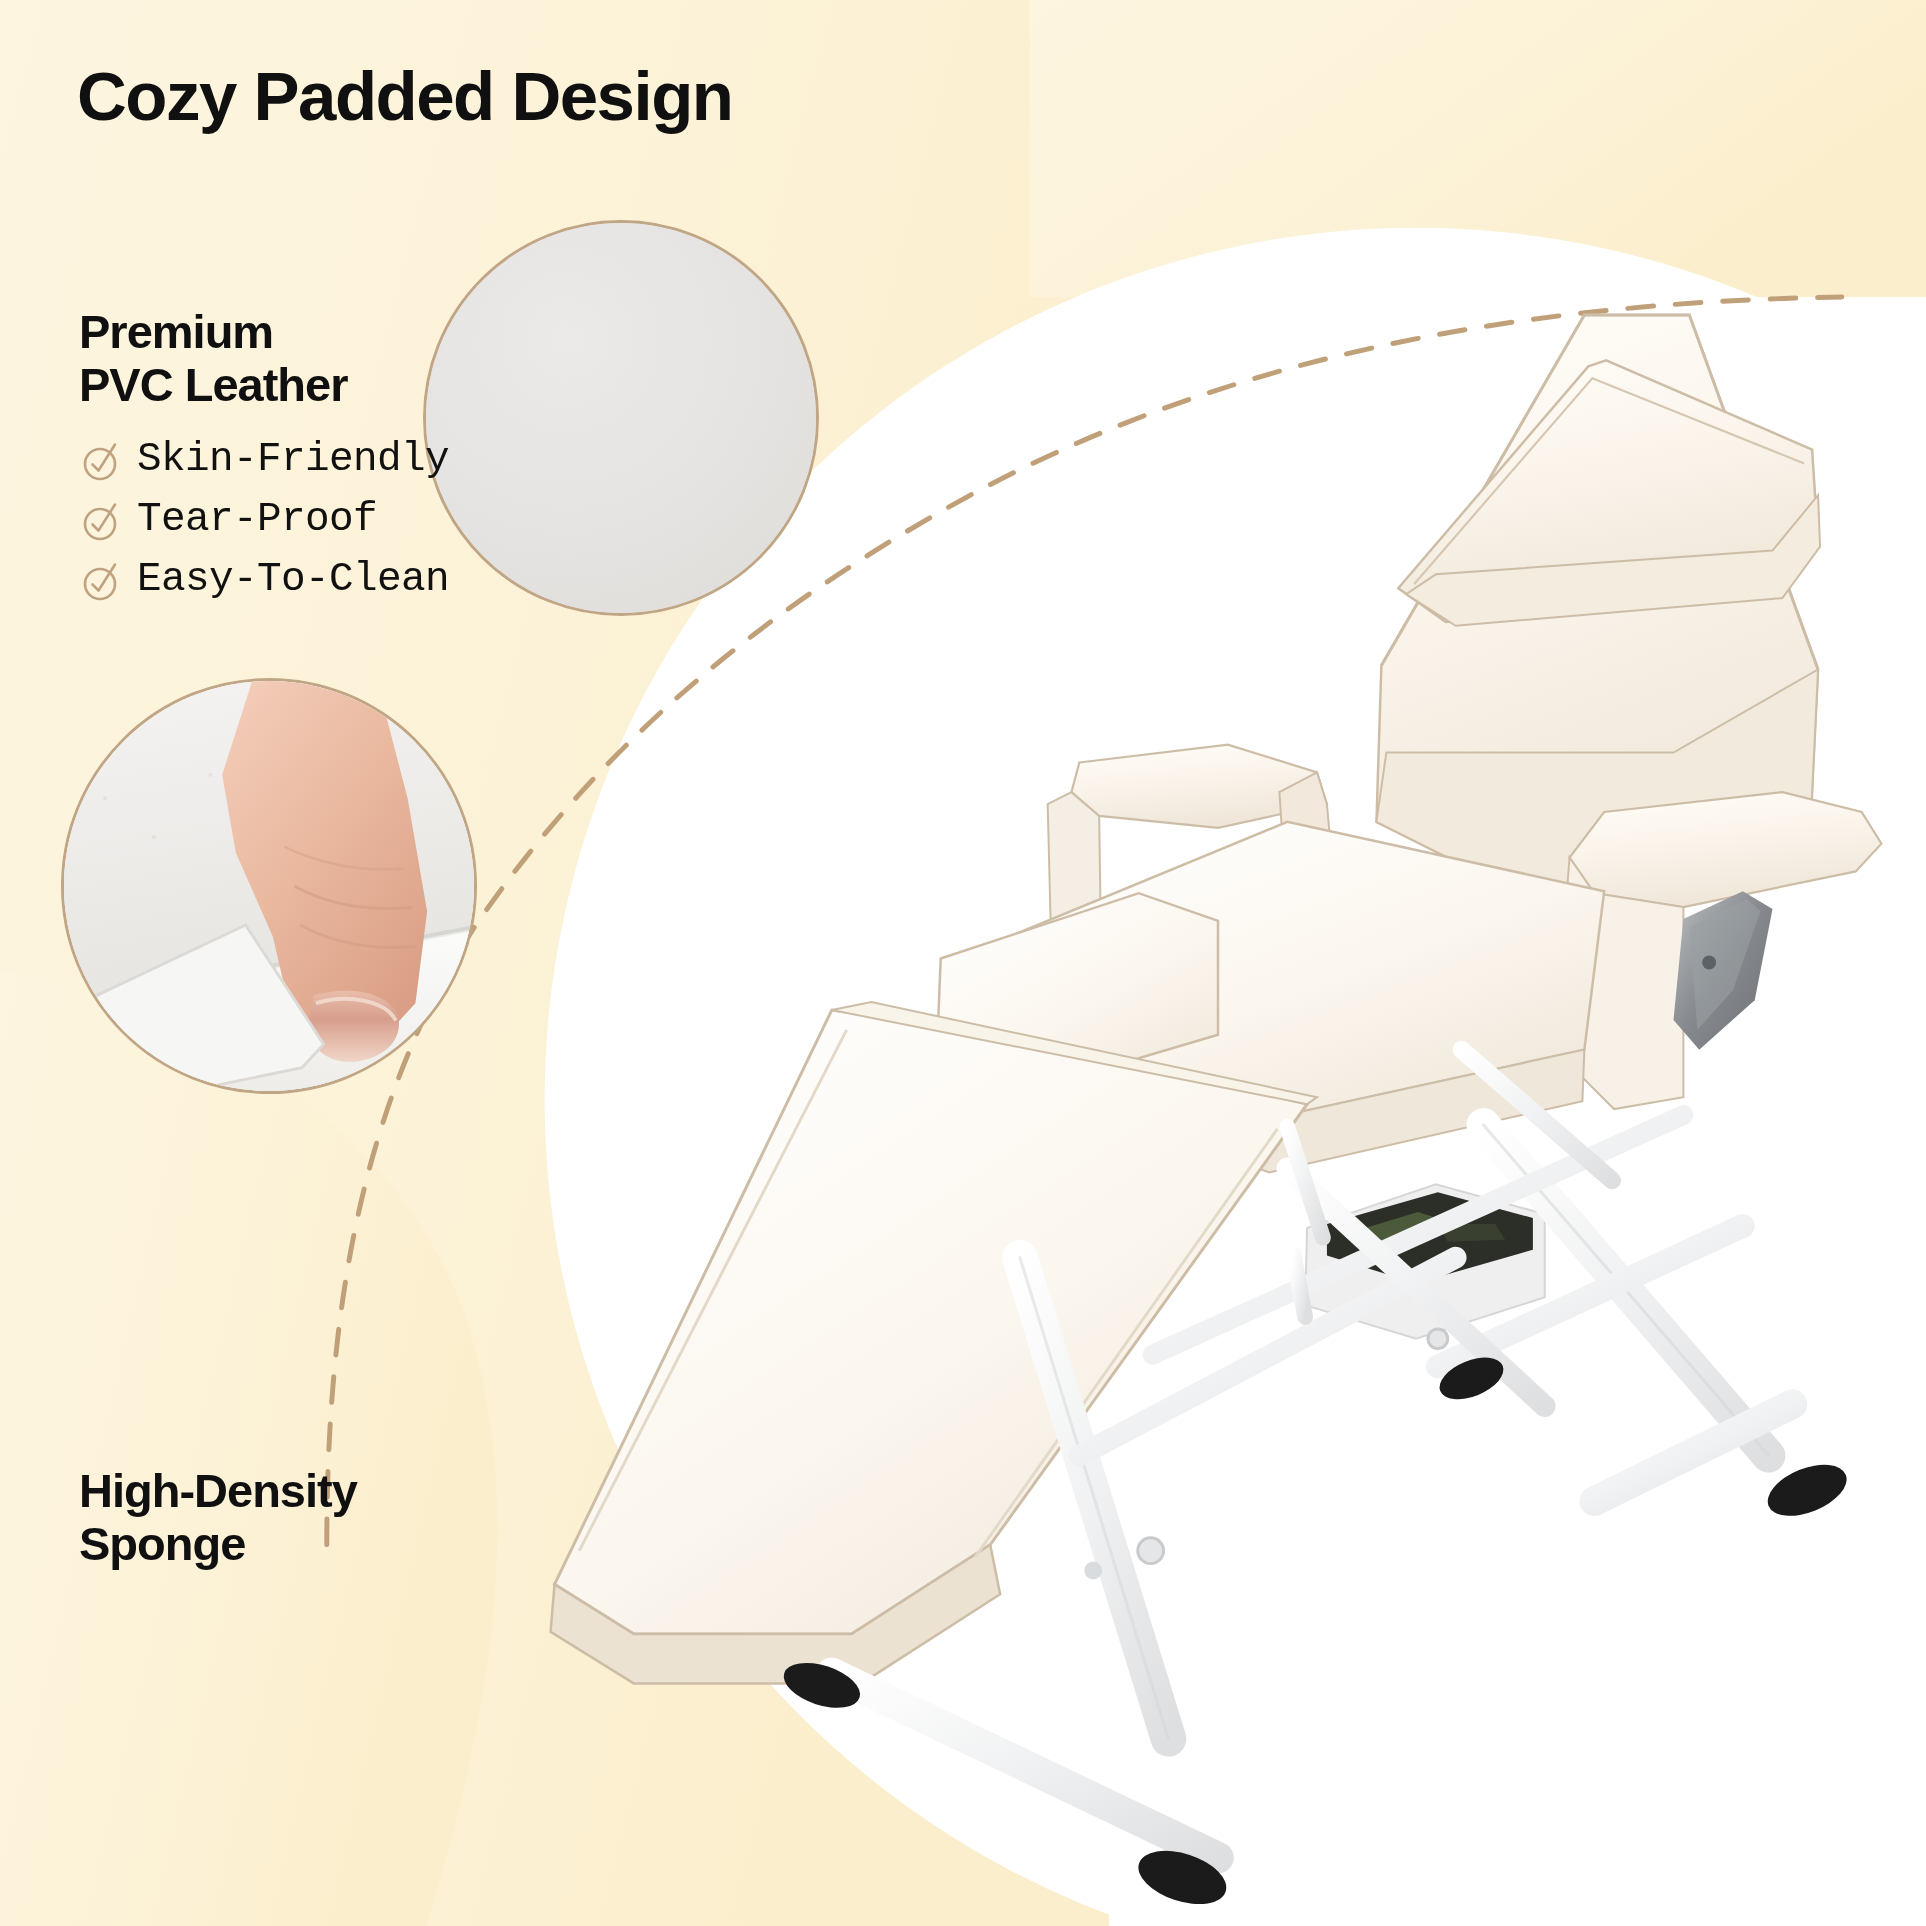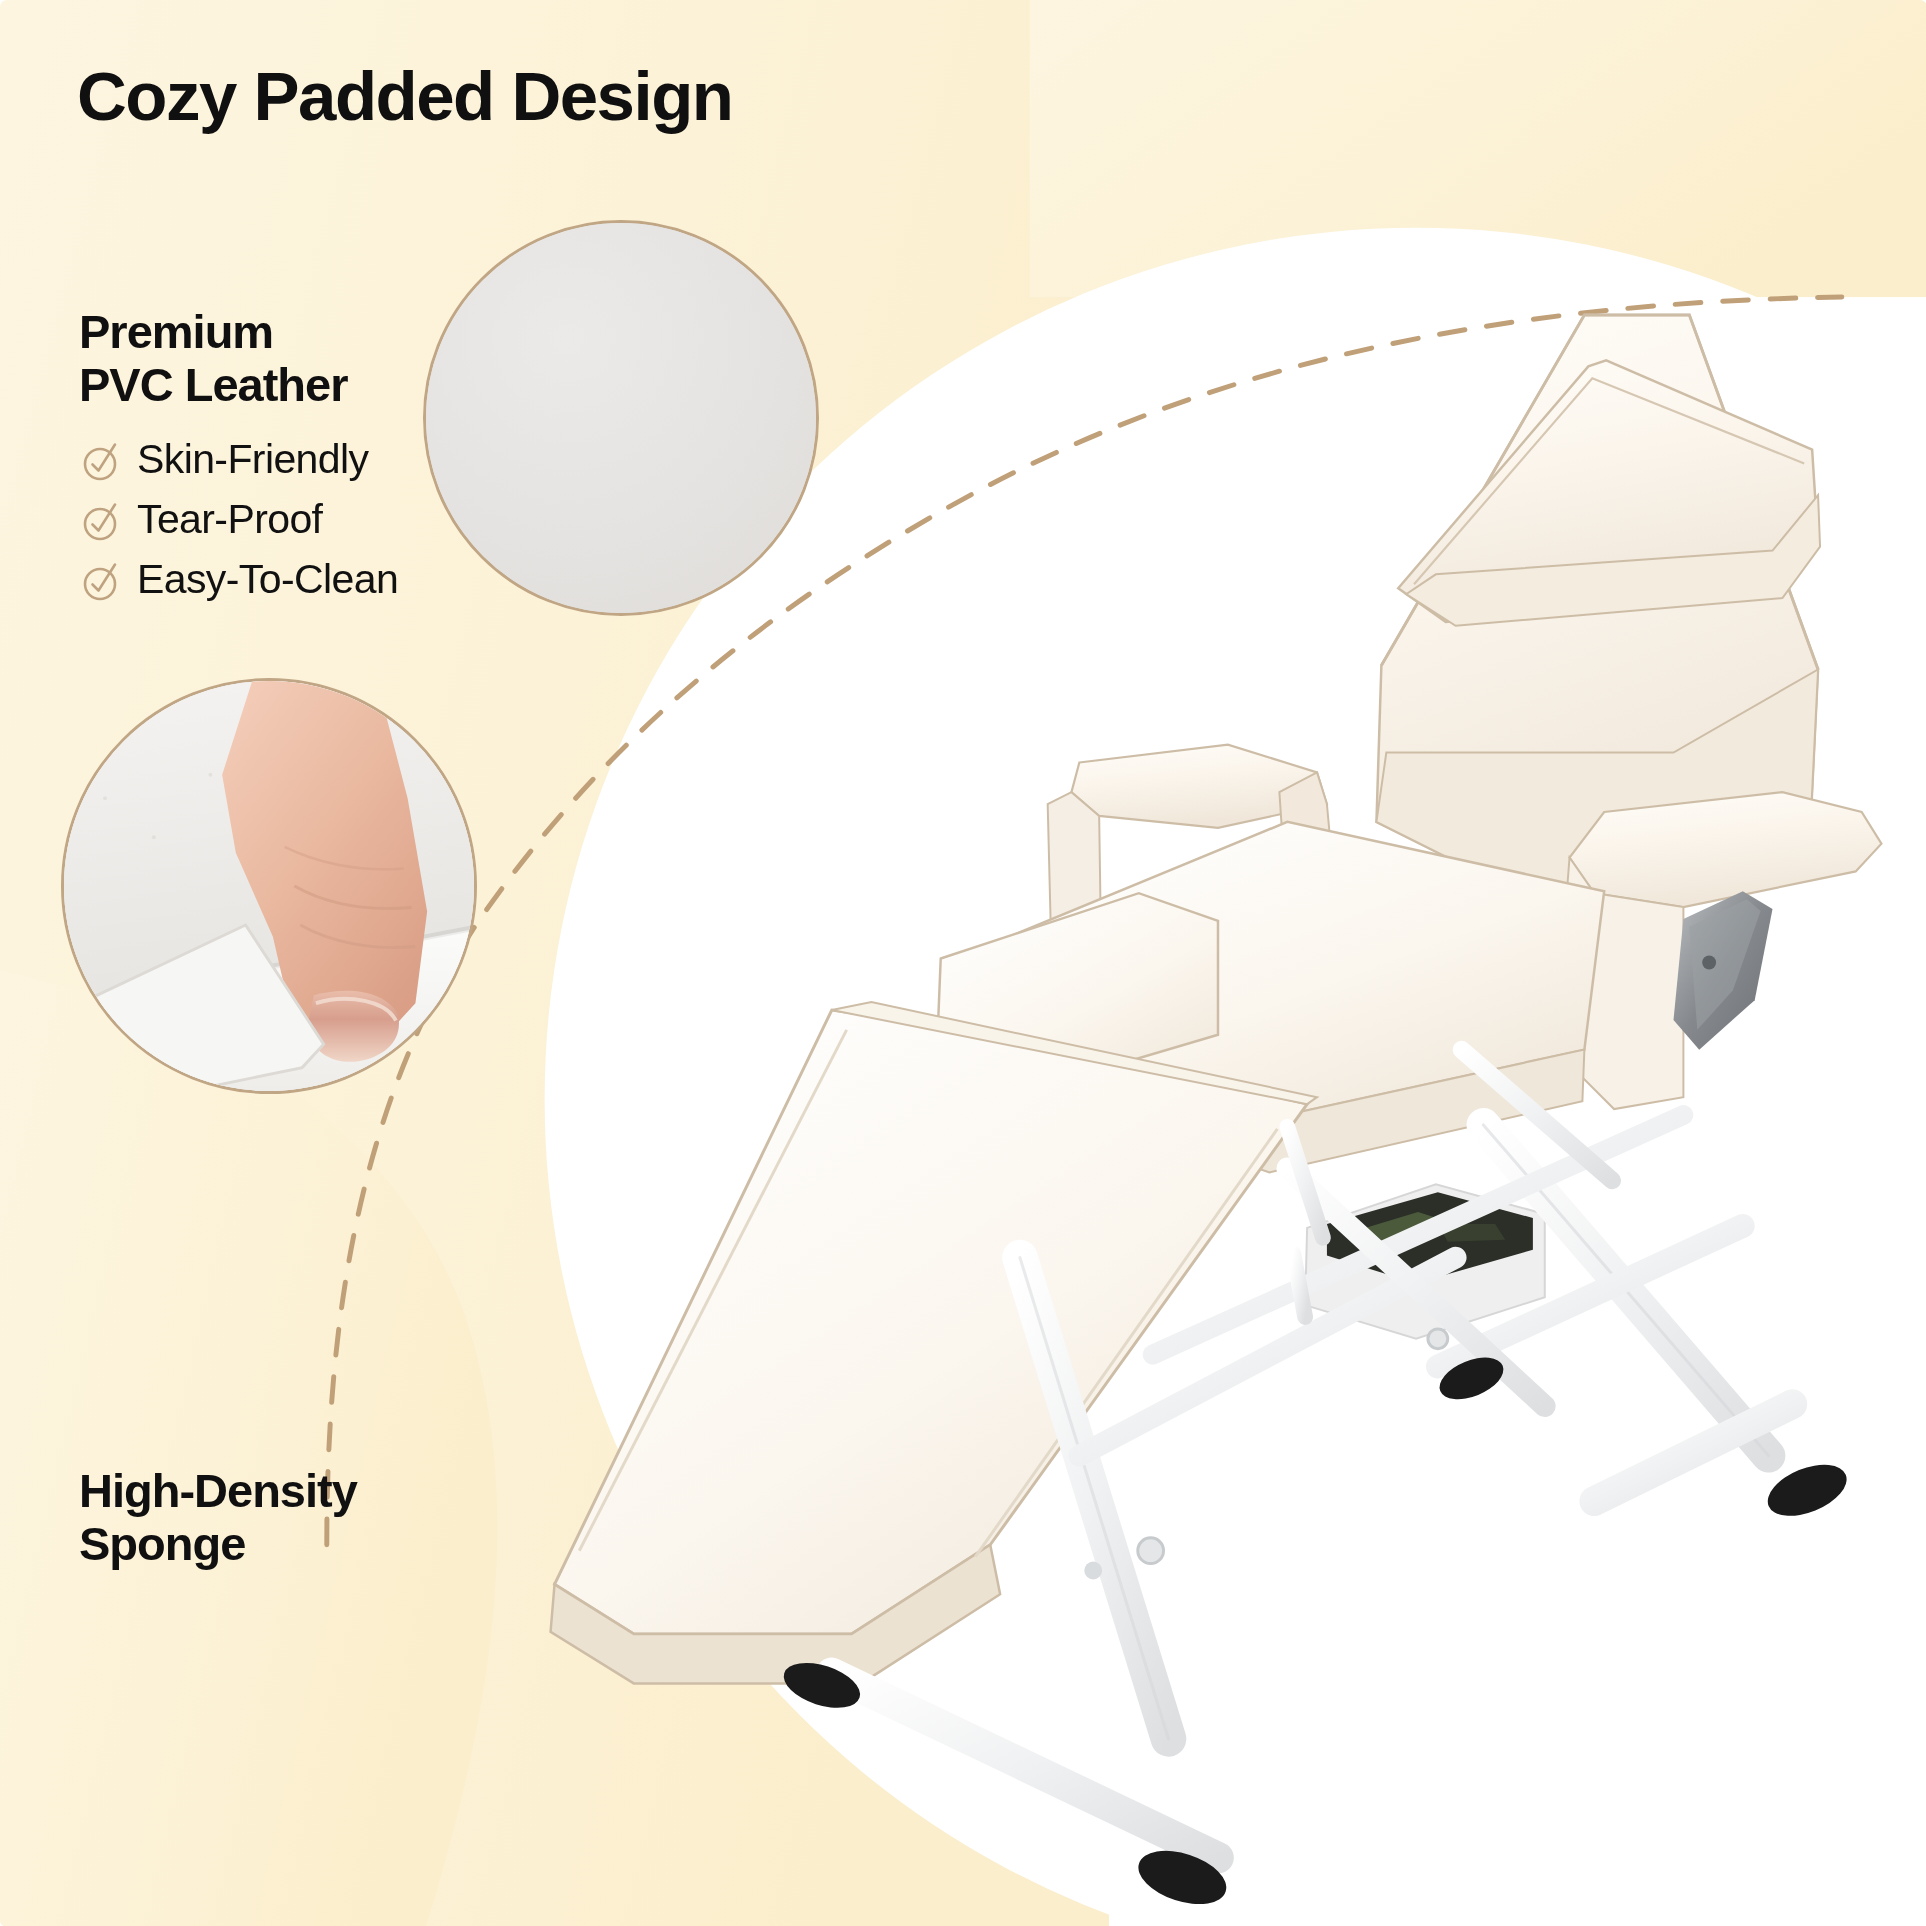--- a/index.html
+++ b/index.html
@@ -2,21 +2,21 @@
 <html><head>
 <meta charset="utf-8">
 <style>
   html,body{margin:0;padding:0;}
   body{
     width:1927px;height:1927px;overflow:hidden;
     background:#ffffff;
     font-family:"Liberation Sans", sans-serif;
     position:relative;
   }
-  #stage{position:absolute;inset:0;width:1927px;height:1927px;overflow:hidden;background:#ffffff;border-radius:7px;}
+  #stage{position:absolute;inset:0;width:1927px;height:1927px;overflow:hidden;background:#ffffff;}
 
   
   .bg-svg{position:absolute;left:0;top:0;width:1927px;height:1927px;}
 
   
   .headline{
     position:absolute;left:77px;top:59px;
     font-size:69px;font-weight:700;color:#101010;
     letter-spacing:-1.5px;line-height:1.1;
     font-family:"Liberation Sans", sans-serif;
@@ -31,20 +31,21 @@
   .feature-title{
     font-size:47px;font-weight:700;color:#101010;
     line-height:1.12;letter-spacing:-1px;
     margin:0 0 26px 0;white-space:pre-line;
   }
 
   .bullets{margin:0;padding:0;list-style:none;}
   .bullet{
     display:flex;align-items:center;
     margin-bottom:16px;
+    font-family:Liberation Mono, monospace;
   }
   .bullet .chk{
     width:44px;height:44px;flex:0 0 44px;margin-right:14px;
     display:block;position:relative;top:2px;
   }
   .bullet .btxt{
     font-size:41px;color:#111111;font-weight:400;
     letter-spacing:-0.6px;line-height:1.0;white-space:nowrap;
   }
 

